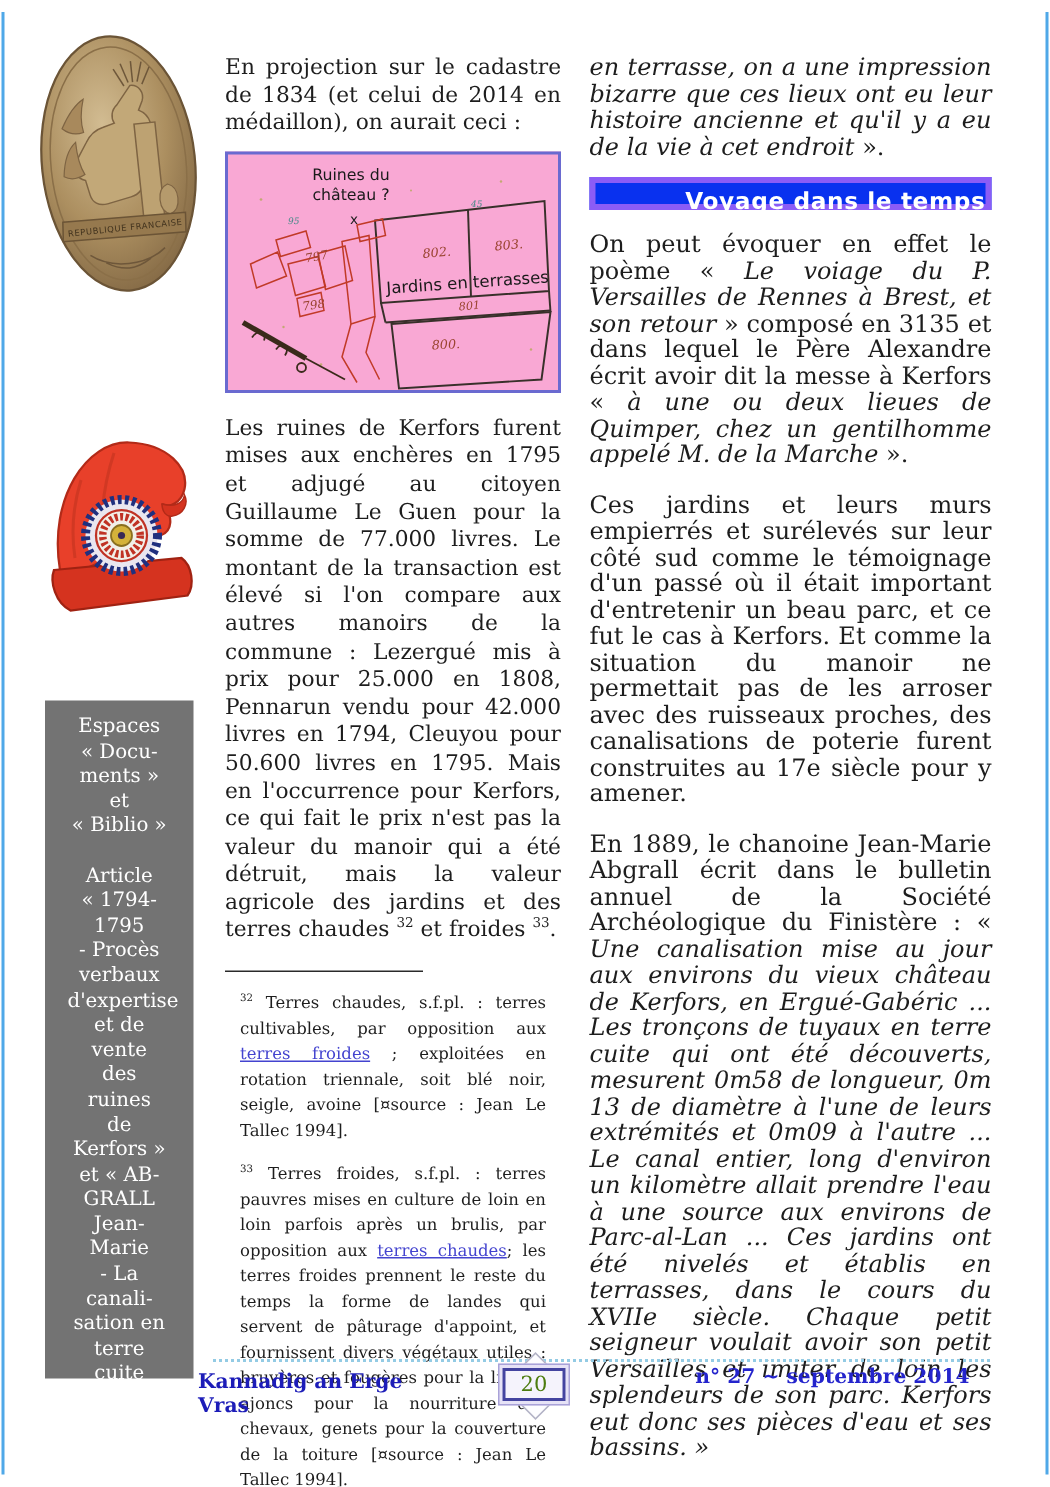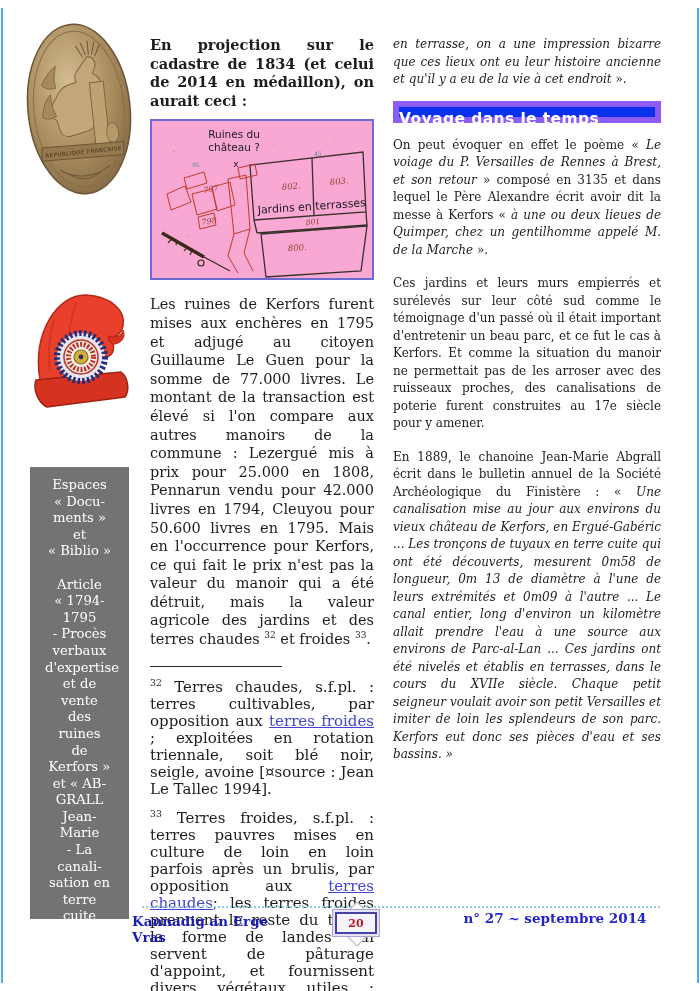--- a/index.html
+++ b/index.html
@@ -15,53 +15,53 @@
   .sidebar{position:absolute;left:30px;top:467px;width:99px;height:452px;
            background:#737373;box-sizing:border-box;padding:10px 15px;}
   .sidebar-text{color:#ffffff;font-size:13.2px;line-height:16.6px;text-align:center;white-space:pre-line;}
 
   
   .col{position:absolute;top:36px;}
   .col-left{left:150px;width:224px;}
   .col-right{left:393px;width:268px;}
   .body-text{margin:0 0 16px;text-align:justify;hyphens:auto;-webkit-hyphens:auto;}
   .col-left .body-text{font-size:14.5px;line-height:18.6px;}
-  .col-right .body-text{font-size:12px;line-height:17.5px;}
-  .p-intro{margin-bottom:9px;font-weight:bold;}
+  .col-right .body-text{font-size:16px;line-height:17.5px;}
+  .p-intro{margin-bottom:9px;}
   .p-quote{margin-bottom:11px;}
   em{font-style:italic;}
   sup.fnref{font-size:0.62em;line-height:0;vertical-align:super;}
   a.fnlink{color:#4343cf;text-decoration:underline;cursor:pointer;}
 
   .map-figure{width:224px;height:161px;box-sizing:border-box;border:2px solid #6a6ad0;
               background:#f9a8d4;margin:0 0 15px;}
   .map-figure svg{display:block;width:100%;height:100%;}
 
   .fn-rule{width:132px;border-top:1.5px solid #2a2a2a;margin:2px 0 12px;}
-  .footnote{margin:0 0 12px;text-align:justify;font-size:15px;line-height:17px;hyphens:auto;}
+  .footnote{margin:0 10px 12px;text-align:justify;font-size:11px;line-height:17px;hyphens:auto;}
 
   .banner{height:22px;line-height:24px;box-sizing:border-box;margin:12px 0 14px;
-          background:#0931ef;border:6px solid #8b5cf6;color:#ffffff;text-align:left;
+          background:#0931ef;border:4px solid #8b5cf6;color:#ffffff;text-align:right;
           font-family:"DejaVu Sans","Liberation Sans",sans-serif;font-weight:bold;
           font-size:15.5px;letter-spacing:0.4px;}
 
   
   .footer-dots{position:absolute;left:142px;top:906px;width:518px;border-top:2px dotted #93cbe4;}
   .footer-left{position:absolute;left:132px;top:913px;width:168px;text-align:left;
                font-weight:bold;font-size:13.5px;color:#1c1cb8;}
   .footer-right{position:absolute;left:452px;top:910px;width:206px;text-align:center;
                 font-weight:bold;font-size:13.5px;color:#2424cc;}
   .page-badge{position:absolute;left:332px;top:902px;width:48px;height:42px;}
   .badge-diamond{position:absolute;left:9px;top:6px;width:30px;height:30px;transform:rotate(45deg);
                  background:#fdfdff;border:1px solid #b3b3c6;}
   .badge-outer{position:absolute;left:0;top:7px;width:48px;height:28px;background:#e6e2f6;
                border:1px solid #a9a2d8;box-sizing:border-box;}
   .badge-rect{position:absolute;left:3px;top:10px;width:42px;height:22px;background:#f5f3fc;
               border:2px solid #4444a0;box-sizing:border-box;display:flex;align-items:center;justify-content:center;}
-  .page-num{font-weight:bold;font-size:11px;color:#b91c1c;}
+  .page-num{font-weight:normal;font-size:14px;color:#4d7c0f;}
 
   
   .map-label{font-family:"DejaVu Sans","Liberation Sans",sans-serif;fill:#1a1a1a;}
   .map-hand{font-family:"DejaVu Serif",serif;font-style:italic;fill:#9a4430;}
   .map-teal{font-family:"DejaVu Serif",serif;font-style:italic;fill:#4a8a8a;}
 </style>
 </head>
 <body>
 
 <div class="page">

